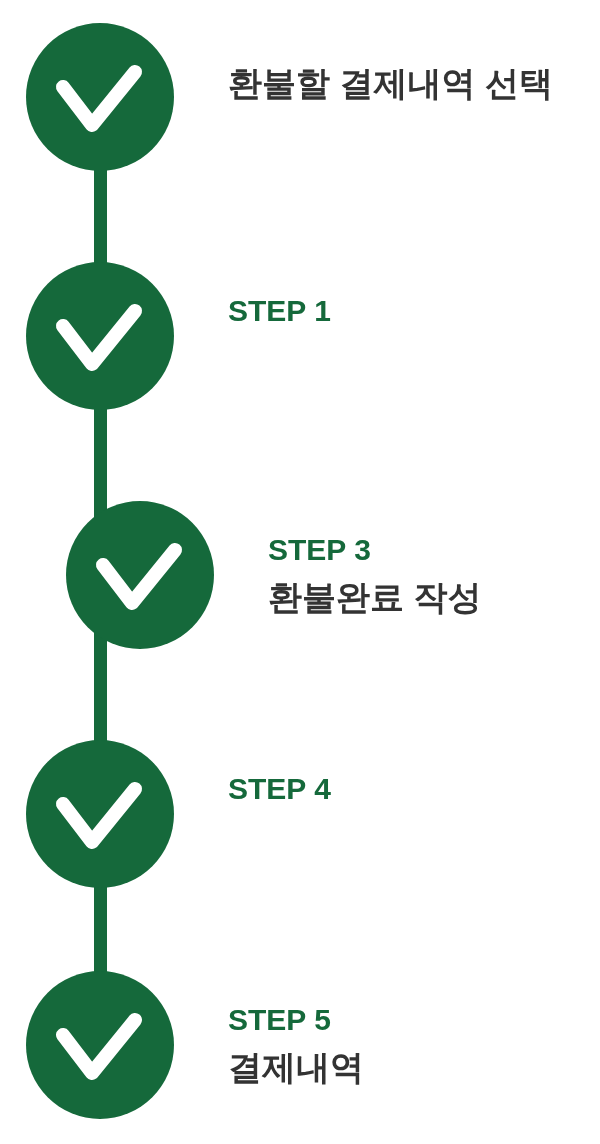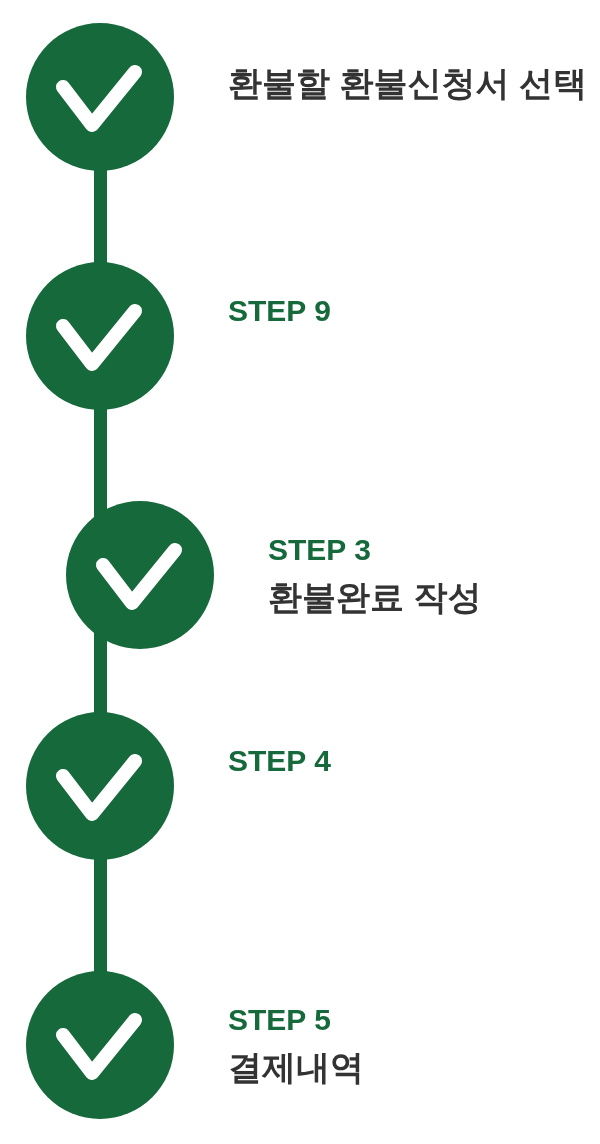--- a/index.html
+++ b/index.html
@@ -76,49 +76,49 @@
     font-size: 34px;
     line-height: 44px;
     font-weight: bold;
     color: var(--text-dark);
     white-space: nowrap;
   }
   
   .step-1 { top: 23px; }
   .step-2 { top: 262px; }
   .step-3 { top: 501px; margin-left: 40px; }
-  .step-4 { top: 712px; }
+  .step-4 { top: 740px; }
   .step-5 { top: 971px; }
 </style>
 </head>
 <body>
 
 <div class="canvas">
 
   <div class="connector"></div>
 
   <div class="step step-1">
     <div class="circle">
       <svg viewBox="0 0 148 148" aria-hidden="true">
         <path class="check-path" d="M37 64 L66 102 L109 49"></path>
       </svg>
     </div>
     <div class="texts">
-      <div class="step-title">환불할 환불신청서 선택</div>
+      <div class="step-title">환불할 결제내역 선택</div>
     </div>
   </div>
 
   <div class="step step-2">
     <div class="circle">
       <svg viewBox="0 0 148 148" aria-hidden="true">
         <path class="check-path" d="M37 64 L66 102 L109 49"></path>
       </svg>
     </div>
     <div class="texts">
-      <div class="step-label">STEP 9</div>
+      <div class="step-label">STEP 1</div>
     </div>
   </div>
 
   <div class="step step-3">
     <div class="circle">
       <svg viewBox="0 0 148 148" aria-hidden="true">
         <path class="check-path" d="M37 64 L66 102 L109 49"></path>
       </svg>
     </div>
     <div class="texts">

